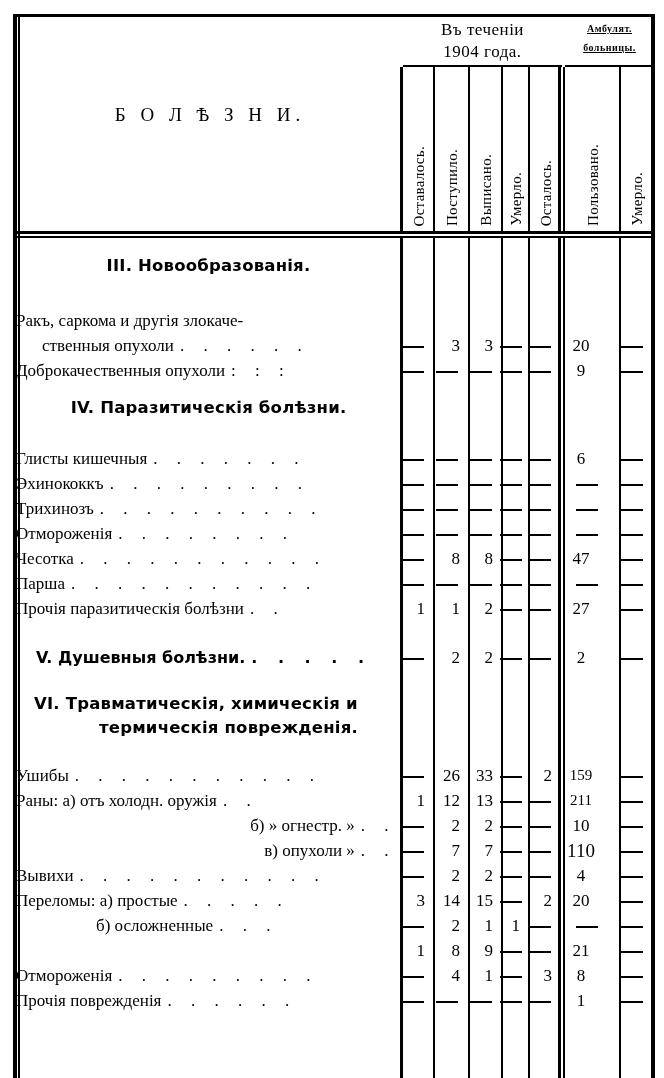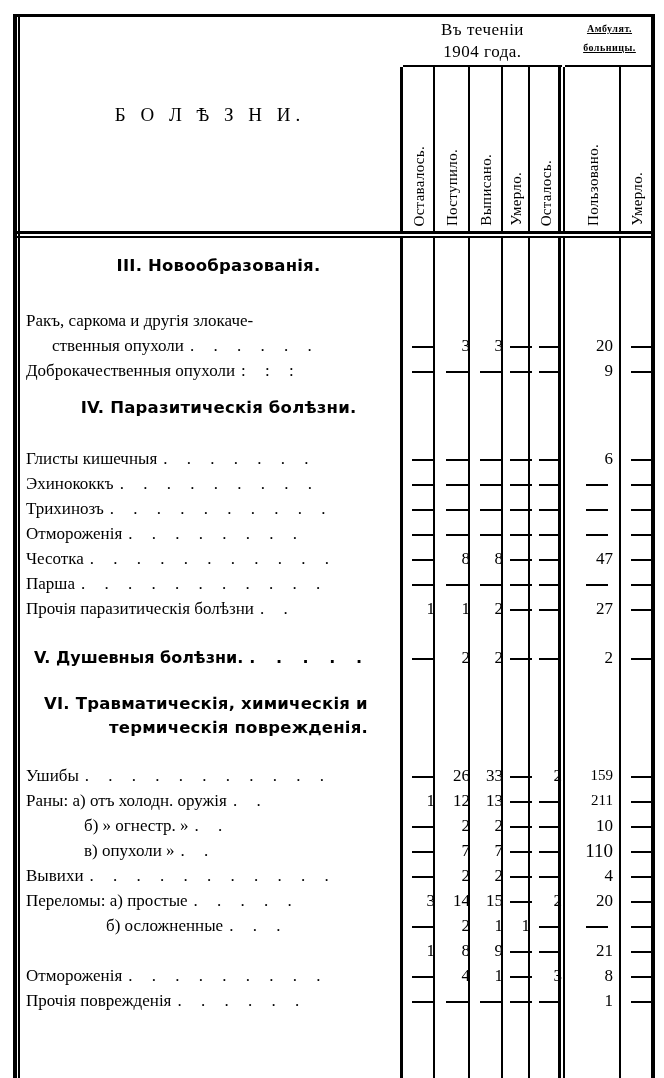--- a/index.html
+++ b/index.html
@@ -128,21 +128,21 @@
   .hdr-bottom-2 {
     position: absolute;
     left: 13px; top: 236px;
     width: 642px; height: 2px;
     background: #000;
   }
 
   
   #body-area {
     position: absolute;
-    left: 17px;
+    left: 7px;
     top: 240px;
     width: 571px;
     height: 838px;
   }
 
   .row {
     position: absolute;
     left: 0;
     height: 25px;
     width: 642px;
@@ -156,21 +156,21 @@
     font-size: 17px;
     line-height: 25px;
     white-space: nowrap;
     overflow: hidden;
   }
   .row .label .leaders {
     letter-spacing: 7.5px;
     margin-left: 6px;
   }
   .row .label.indent { padding-left: 26px; width: 354px; }
-  .row .label.indent2 { padding-left: 58px; width: 322px; }
+  .row .label.indent2 { padding-left: 58px; width: 322px; text-align: right; }
 
   .section-head {
     position: absolute;
     left: 9px;
     width: 385px;
     text-align: center;
     font-family: "DejaVu Sans", sans-serif;
     font-weight: bold;
     font-size: 16.5px;
     line-height: 24px;
@@ -198,21 +198,21 @@
     height: 2px;
     background: #000;
     vertical-align: middle;
     font-style: normal;
   }
   .c0 { left: 390px; width: 32px; }
   .c1 { left: 422px; width: 35px; }
   .c2 { left: 457px; width: 33px; }
   .c3 { left: 490px; width: 27px; }
   .c4 { left: 517px; width: 32px; }
-  .c5 { left: 552px; width: 56px; text-align: right; padding-right: 12px; }
+  .c5 { left: 552px; width: 56px; text-align: center; padding-right: 12px; }
   .c6 { left: 608px; width: 33px; }
 </style>
 </head>
 <body>
 
 <div id="page">
 
   <div class="frame"></div>
   <div class="frame-inner-left"></div>
 
@@ -393,21 +393,21 @@
       <div class="cell c0">1</div>
       <div class="cell c1">1</div>
       <div class="cell c2">2</div>
       <div class="cell dash c3"><i></i></div>
       <div class="cell dash c4"><i></i></div>
       <div class="cell c5">27</div>
       <div class="cell dash c6"><i></i></div>
     </div>
 
     <div class="row" style="top:405px">
-      <div class="label" style="font-family:'DejaVu Sans',sans-serif;font-weight:bold;font-size:16px;padding-left:8px;">
+      <div class="label" style="font-family:'DejaVu Sans',sans-serif;font-weight:bold;font-size:16px;padding-left:8px;margin-left:12px;">
         <span>V. Душевныя болѣзни.</span><span class="leaders">. . . . .</span>
       </div>
       <div class="cell dash c0"><i></i></div>
       <div class="cell c1">2</div>
       <div class="cell c2">2</div>
       <div class="cell dash c3"><i></i></div>
       <div class="cell dash c4"><i></i></div>
       <div class="cell c5">2</div>
       <div class="cell dash c6"><i></i></div>
     </div>

